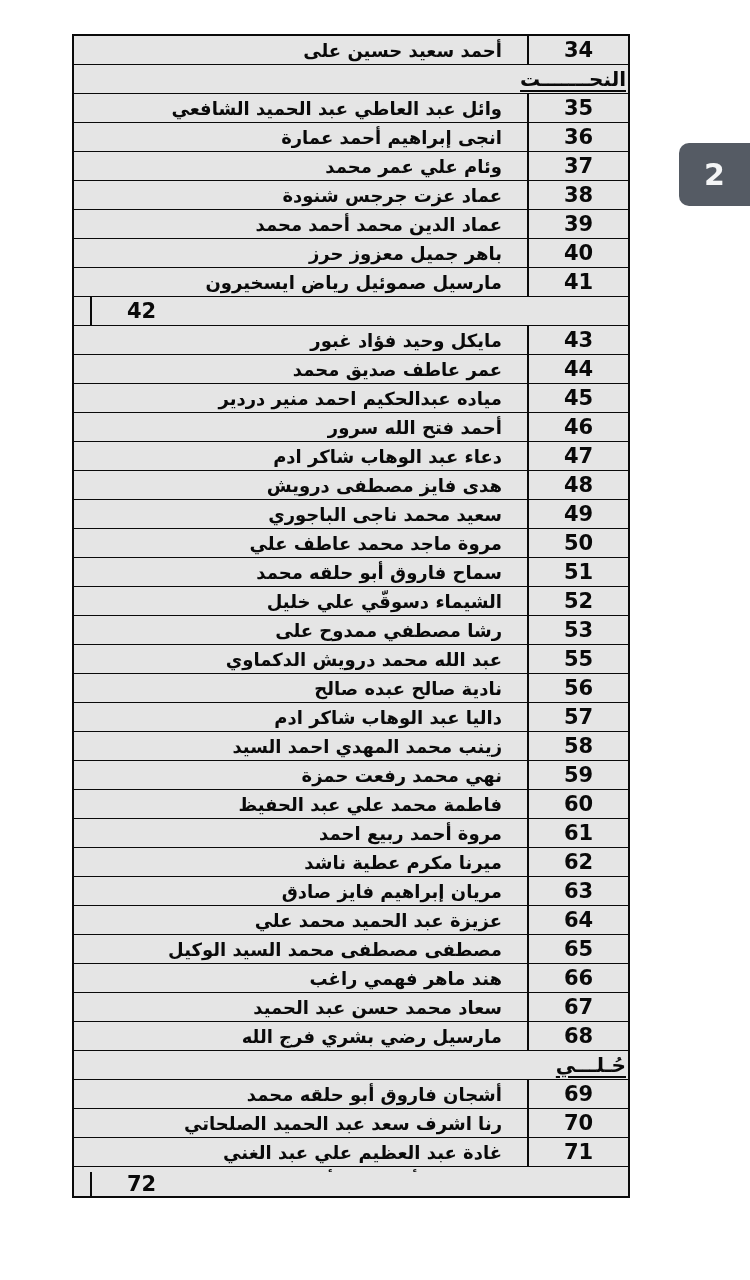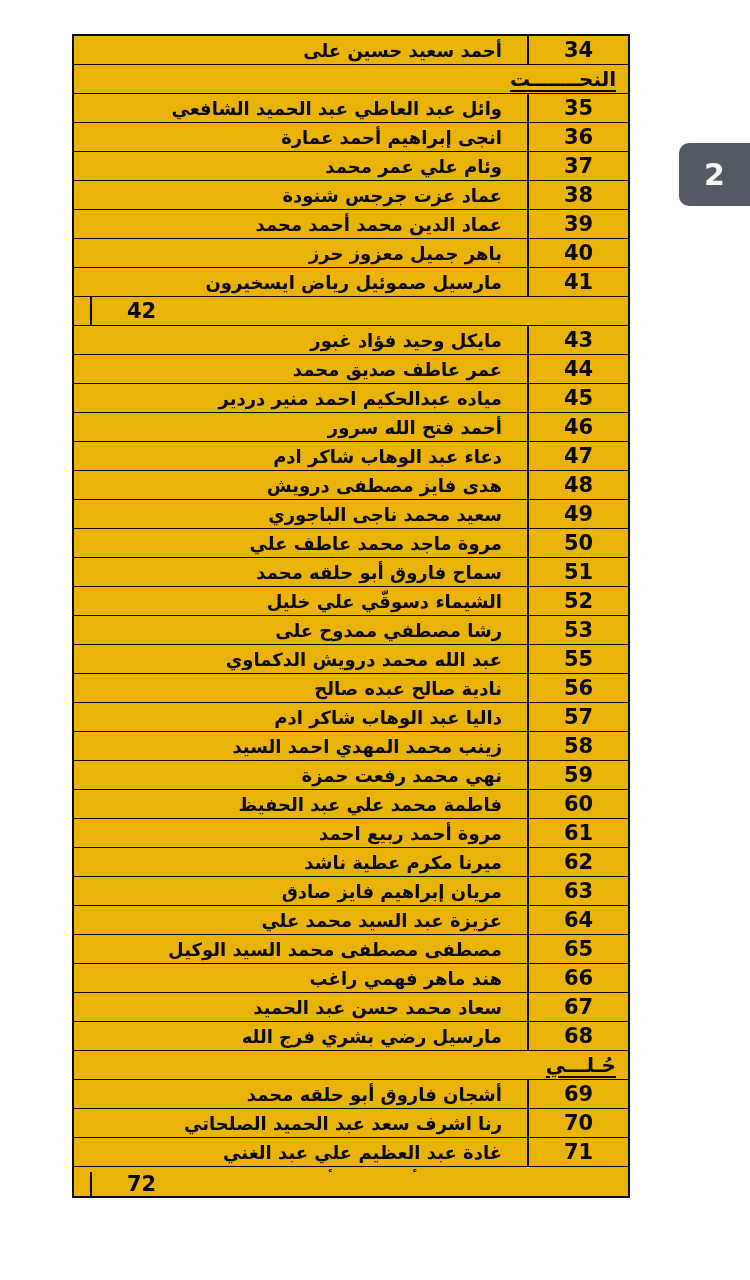--- a/index.html
+++ b/index.html
@@ -20,21 +20,21 @@
     background: #ffffff;
   }
   
   .roster-table {
     position: absolute;
     left: 72px;
     top: 34px;
     width: 558px;
     border: 2px solid #0a0a0a;
     box-sizing: border-box;
-    background: #eab308;
+    background: #e5e5e5;
   }
   .row {
     display: flex;
     align-items: center;
     height: 29px;
     box-sizing: border-box;
     border-bottom: 1.5px solid #0a0a0a;
   }
   .row:last-child { border-bottom: none; flex-direction: column; }
   .name-cell {
@@ -58,21 +58,21 @@
     display: flex;
     align-items: center;
     justify-content: center;
     font-weight: bold;
     font-size: 21px;
     color: #0a0a0a;
     margin-left: 16px;
   }
   .row.section {
     justify-content: flex-end;
-    padding-right: 12px;
+    padding-right: 2px;
   }
   .section-title {
     direction: rtl;
     font-weight: bold;
     font-size: 20px;
     color: #0a0a0a;
     text-decoration: underline;
     text-decoration-thickness: 2px;
     text-underline-offset: 4px;
     white-space: nowrap;
@@ -211,21 +211,21 @@
       </div>
       <div class="row entry">
         <div class="name-cell">ميرنا مكرم عطية ناشد</div>
         <div class="num-cell">62</div>
       </div>
       <div class="row entry">
         <div class="name-cell">مريان إبراهيم فايز صادق</div>
         <div class="num-cell">63</div>
       </div>
       <div class="row entry">
-        <div class="name-cell">عزيزة عبد السيد محمد علي</div>
+        <div class="name-cell">عزيزة عبد الحميد محمد علي</div>
         <div class="num-cell">64</div>
       </div>
       <div class="row entry">
         <div class="name-cell">مصطفى مصطفى محمد السيد الوكيل</div>
         <div class="num-cell">65</div>
       </div>
       <div class="row entry">
         <div class="name-cell">هند ماهر فهمي راغب</div>
         <div class="num-cell">66</div>
       </div>

